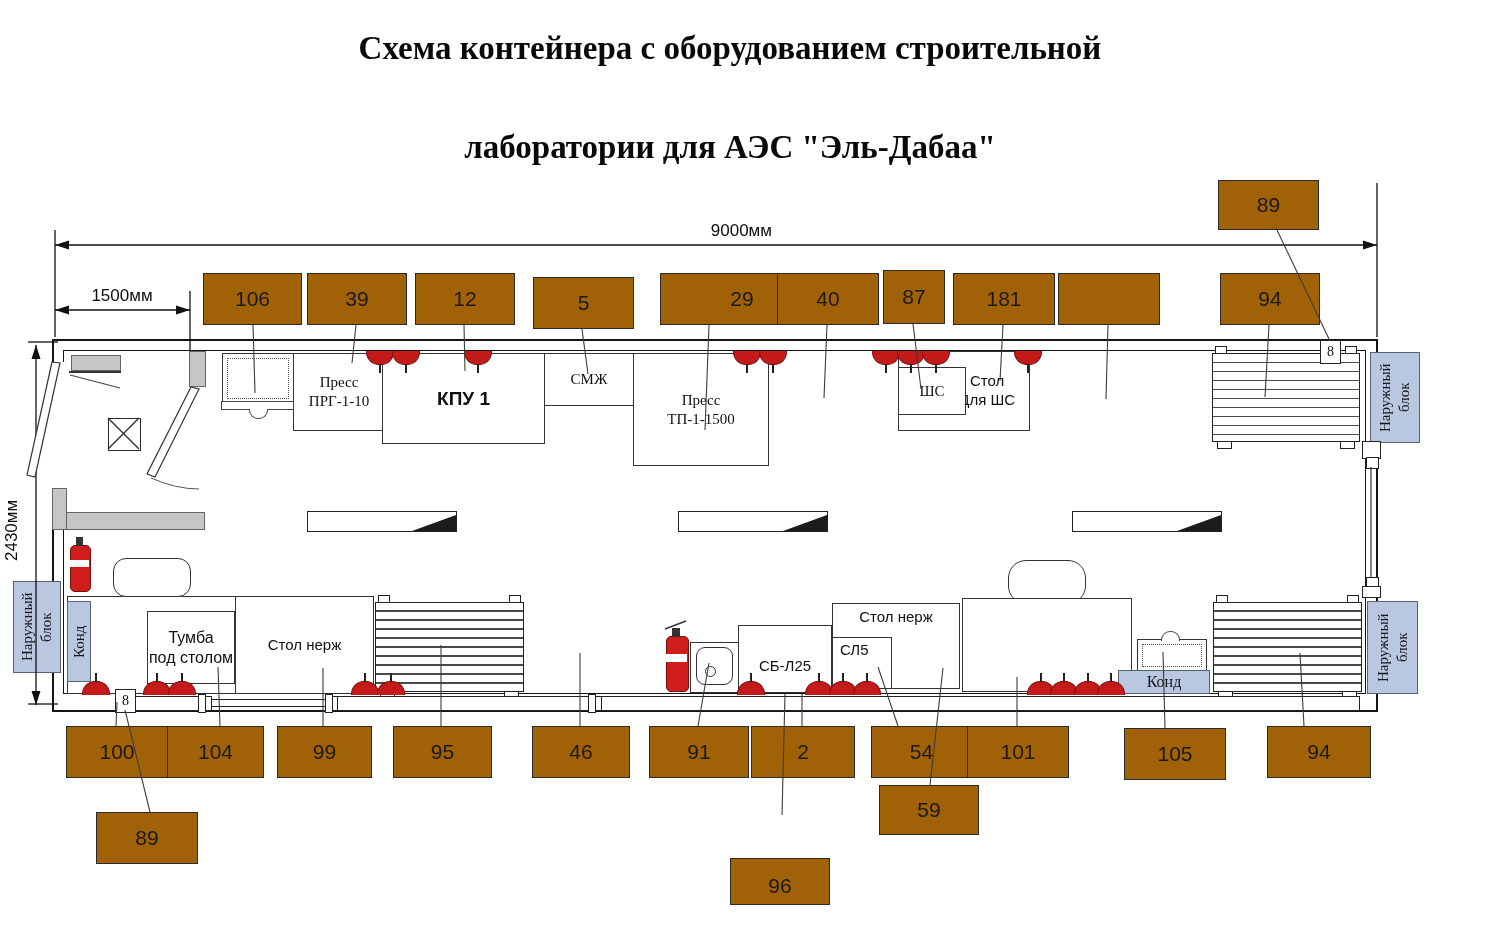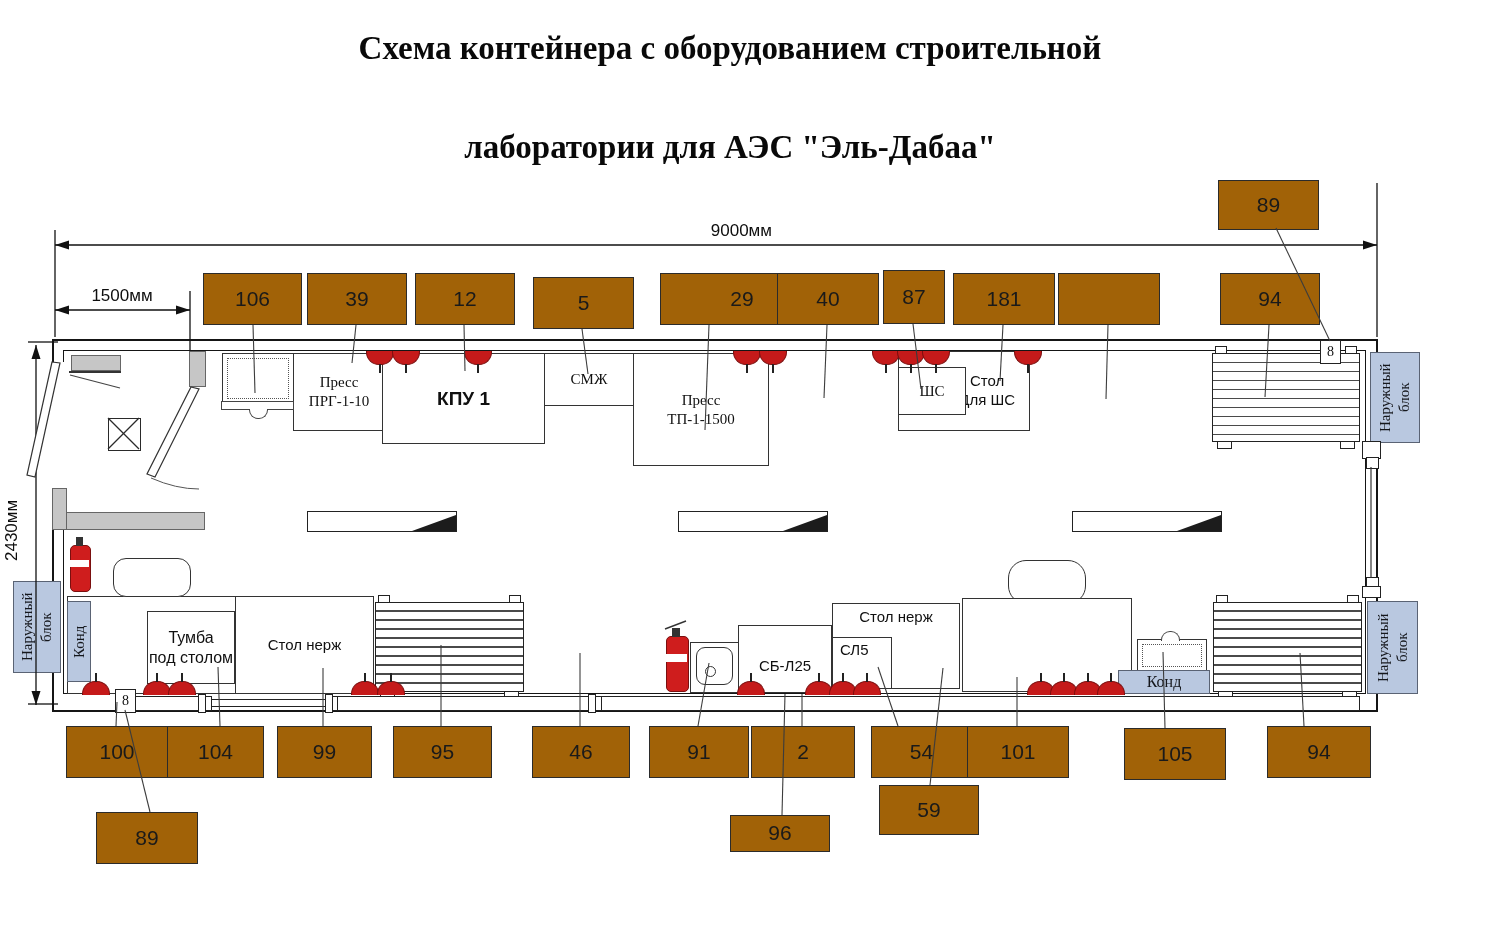--- a/index.html
+++ b/index.html
@@ -258,21 +258,21 @@
     </div>
   <div class="callout" style="left:1124px;top:728px;width:100px;height:50px;">
       <span>105</span>
     </div>
   <div class="callout" style="left:1267px;top:726px;width:102px;height:50px;">
       <span>94</span>
     </div>
   <div class="callout" style="left:879px;top:785px;width:98px;height:48px;">
       <span>59</span>
     </div>
-  <div class="callout" style="left:730px;top:815px;width:100px;height:37px;align-items:flex-end;padding-bottom:6px;box-sizing:border-box;">
+  <div class="callout" style="left:730px;top:858px;width:100px;height:47px;align-items:flex-end;padding-bottom:6px;box-sizing:border-box;">
       <span>96</span>
     </div>
   <div class="callout" style="left:96px;top:812px;width:100px;height:50px;">
       <span>89</span>
     </div>
 
   <div class="dim" style="left:652px;top:221px;width:120px;text-align:right;"><span>9000мм</span></div>
   <div class="dim" style="left:72px;top:286px;width:100px;text-align:center;"><span>1500мм</span></div>
   <div class="dim vtext" style="left:2px;top:455px;width:30px;height:150px;text-align:center;"><span>2430мм</span></div>
 

